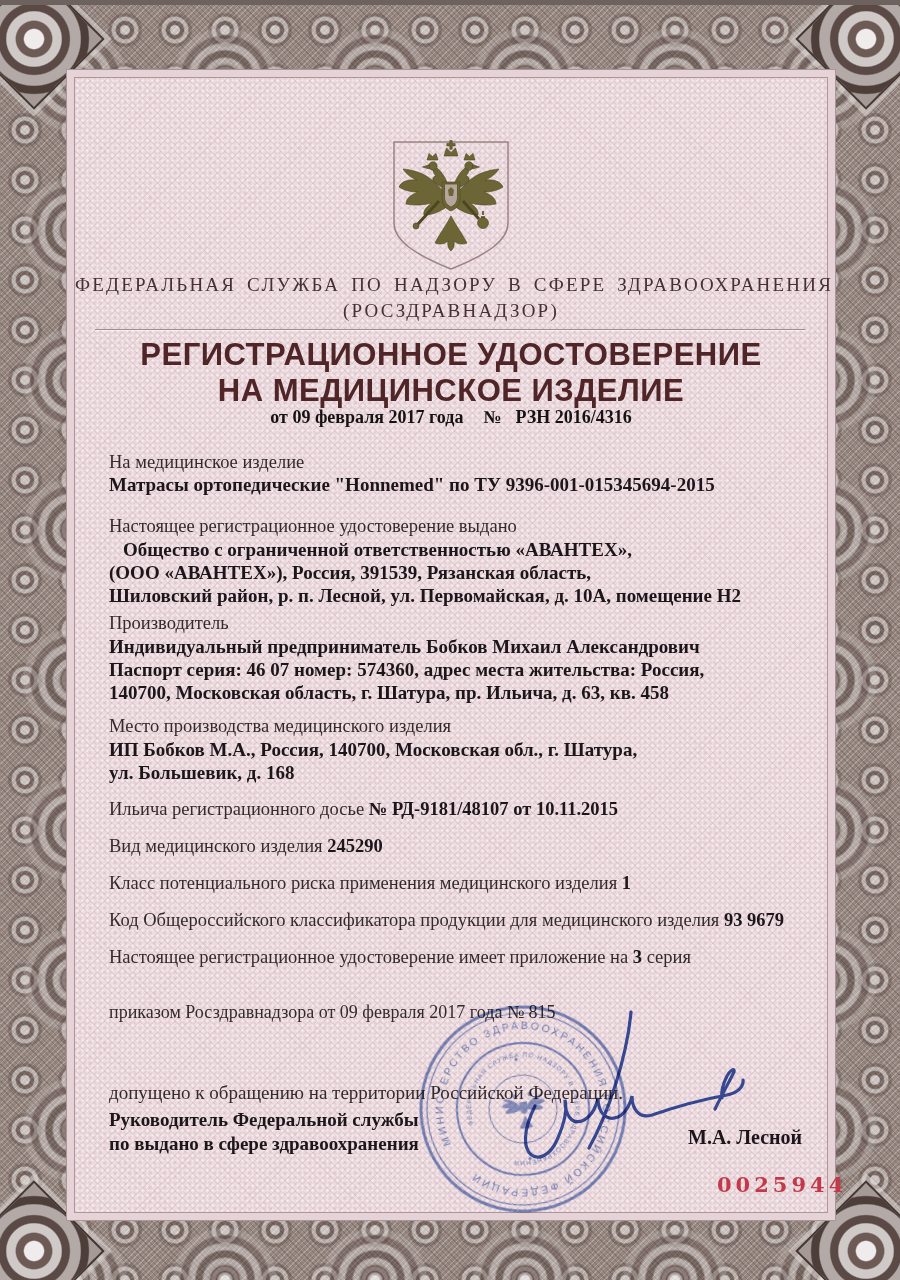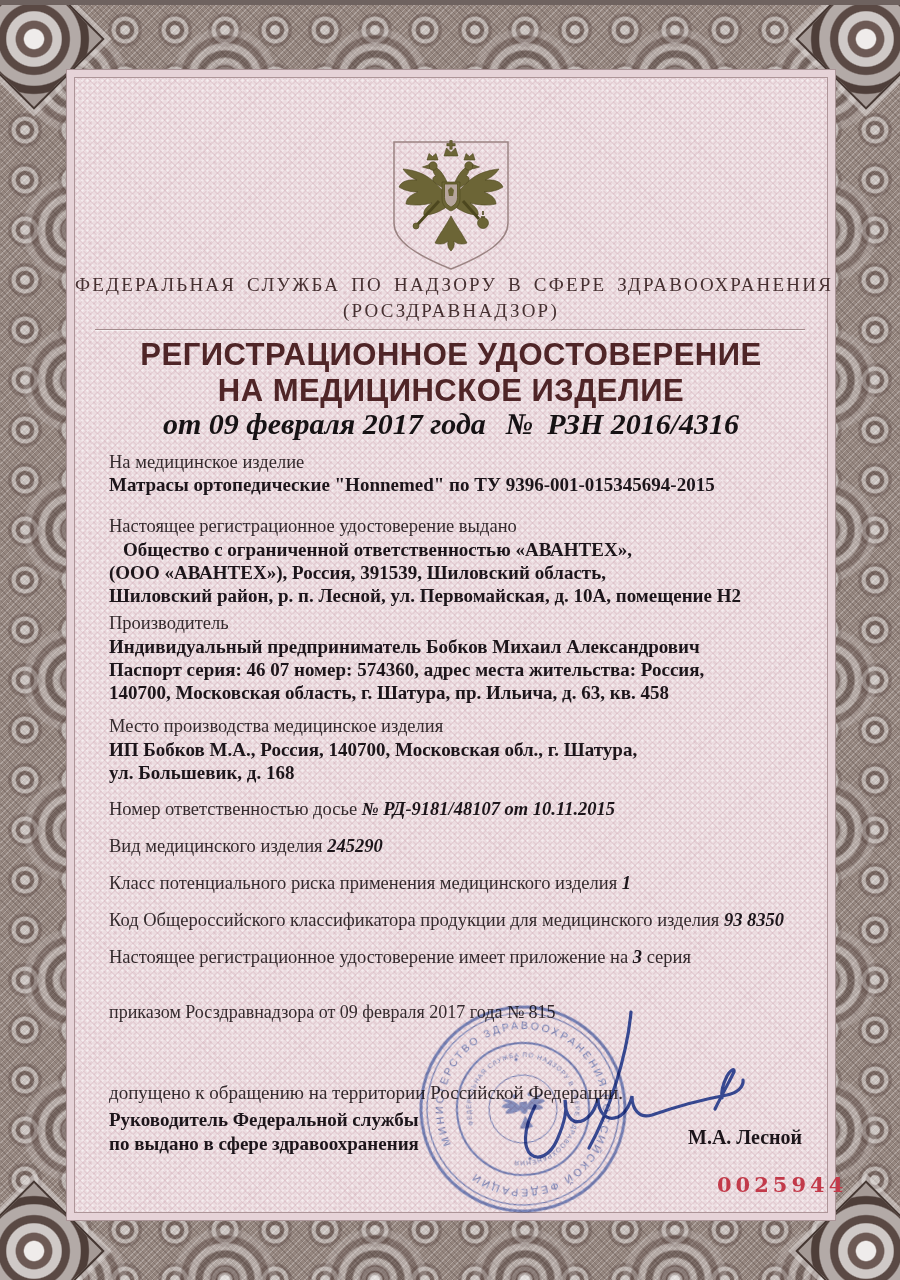--- a/index.html
+++ b/index.html
@@ -30,25 +30,25 @@
       repeating-linear-gradient(-45deg, rgba(197,152,165,.20) 0 1.5px, transparent 1.5px 5px);
     background-size:5px 5px, auto, auto;
     border:1px solid #ad9598;
     box-shadow:0 0 0 7px #e6d3d8, 0 0 0 8px #ab9598;
   }
   .t{position:absolute;font-family:"Liberation Serif","DejaVu Serif",serif;white-space:nowrap;}
   .center{left:0;right:0;text-align:center;}
   .hdr{font-size:19px;letter-spacing:2.2px;word-spacing:4px;color:#463031;}
   .divider{position:absolute;left:20px;right:22px;height:1px;background:#a18c8c;box-shadow:0 1px 0 rgba(255,255,255,.5);}
   .title{font-family:"Liberation Sans","DejaVu Sans",sans-serif;font-weight:700;font-size:31px;letter-spacing:.5px;color:#4f2527;}
-  .dateline{font-size:30px;font-weight:700;color:#161214;font-style:italic;}
+  .dateline{font-size:18px;font-weight:700;color:#161214;}
   .dateline .gap{display:inline-block;width:20px;}
   .reg{font-size:18.5px;color:#342a2d;}
   .bold{font-size:19px;font-weight:700;color:#1c151a;}
-  .lbl-val .v{font-weight:700;color:#1c151a;font-style:italic;}
+  .lbl-val .v{font-weight:700;color:#1c151a;}
   .serial{font-size:21px;font-weight:700;letter-spacing:4px;color:#c23a4a;font-family:"DejaVu Serif",serif;}
   .stamp{position:absolute;left:338px;top:921px;width:220px;height:220px;opacity:.8;mix-blend-mode:multiply;transform:rotate(-8deg);filter:blur(.3px);}
   .signature{position:absolute;left:300px;top:910px;width:460px;height:240px;mix-blend-mode:multiply;}
   .emblem{position:absolute;left:314px;top:61px;width:124px;height:135px;}
 </style>
 </head>
 <body>
 
 <div class="canvas">
   <div class="corner c-tl"></div>
@@ -93,43 +93,43 @@
     <div class="t title center" style="top:295px">НА МЕДИЦИНСКОЕ ИЗДЕЛИЕ</div>
     <div class="t dateline center" style="top:329px">
       <span>от  09 февраля 2017 года</span><span class="gap"></span><span>№</span><span class="gap" style="width:14px"></span><span>РЗН 2016/4316</span>
     </div>
 
     <div class="t reg" style="left:34px;top:374px">На медицинское изделие</div>
     <div class="t bold" style="left:34px;top:396px">Матрасы ортопедические "Honnemed" по ТУ 9396-001-015345694-2015</div>
 
     <div class="t reg" style="left:34px;top:438px">Настоящее регистрационное удостоверение выдано</div>
     <div class="t bold" style="left:48px;top:461px">Общество с ограниченной ответственностью «АВАНТЕХ»,</div>
-    <div class="t bold" style="left:34px;top:484px">(ООО «АВАНТЕХ»), Россия, 391539, Шиловский область,</div>
+    <div class="t bold" style="left:34px;top:484px">(ООО «АВАНТЕХ»), Россия, 391539, Рязанская область,</div>
     <div class="t bold" style="left:34px;top:507px">Шиловский район, р. п. Лесной, ул. Первомайская, д. 10А, помещение Н2</div>
 
     <div class="t reg" style="left:34px;top:535px">Производитель</div>
     <div class="t bold" style="left:34px;top:558px">Индивидуальный предприниматель Бобков Михаил Александрович</div>
     <div class="t bold" style="left:34px;top:581px">Паспорт серия: 46 07 номер: 574360, адрес места жительства: Россия,</div>
     <div class="t bold" style="left:34px;top:604px">140700, Московская область, г. Шатура, пр. Ильича, д. 63, кв. 458</div>
 
-    <div class="t reg" style="left:34px;top:638px">Место производства медицинское изделия</div>
+    <div class="t reg" style="left:34px;top:638px">Место производства медицинского изделия</div>
     <div class="t bold" style="left:34px;top:661px">ИП Бобков М.А., Россия, 140700, Московская обл., г. Шатура,</div>
     <div class="t bold" style="left:34px;top:684px">ул. Большевик, д. 168</div>
 
     <div class="t reg lbl-val" style="left:34px;top:721px">
-      <span>Номер ответственностью досье</span> <span class="v">№ РД-9181/48107 от 10.11.2015</span>
+      <span>Ильича регистрационного досье</span> <span class="v">№ РД-9181/48107 от 10.11.2015</span>
     </div>
     <div class="t reg lbl-val" style="left:34px;top:758px">
       <span>Вид медицинского изделия</span> <span class="v">245290</span>
     </div>
     <div class="t reg lbl-val" style="left:34px;top:795px">
       <span>Класс потенциального риска применения медицинского изделия</span> <span class="v">1</span>
     </div>
     <div class="t reg lbl-val" style="left:34px;top:832px">
-      <span>Код Общероссийского классификатора продукции для медицинского изделия</span> <span class="v">93 8350</span>
+      <span>Код Общероссийского классификатора продукции для медицинского изделия</span> <span class="v">93 9679</span>
     </div>
     <div class="t reg lbl-val" style="left:34px;top:869px">
       <span>Настоящее регистрационное удостоверение имеет приложение на</span> <span class="v">3</span> <span>серия</span>
     </div>
 
     <div class="t reg" style="left:34px;top:924px;font-size:18px">приказом Росздравнадзора от 09 февраля 2017 года № 815</div>
     <div class="t reg" style="left:34px;top:1004px;font-size:19px">допущено к обращению на территории Российской Федерации.</div>
     <div class="t bold" style="left:34px;top:1031px">Руководитель Федеральной службы</div>
     <div class="t bold" style="left:34px;top:1055px">по выдано в сфере здравоохранения</div>
     <div class="t bold" style="left:613px;top:1048px;font-size:20px">М.А. Лесной</div>

